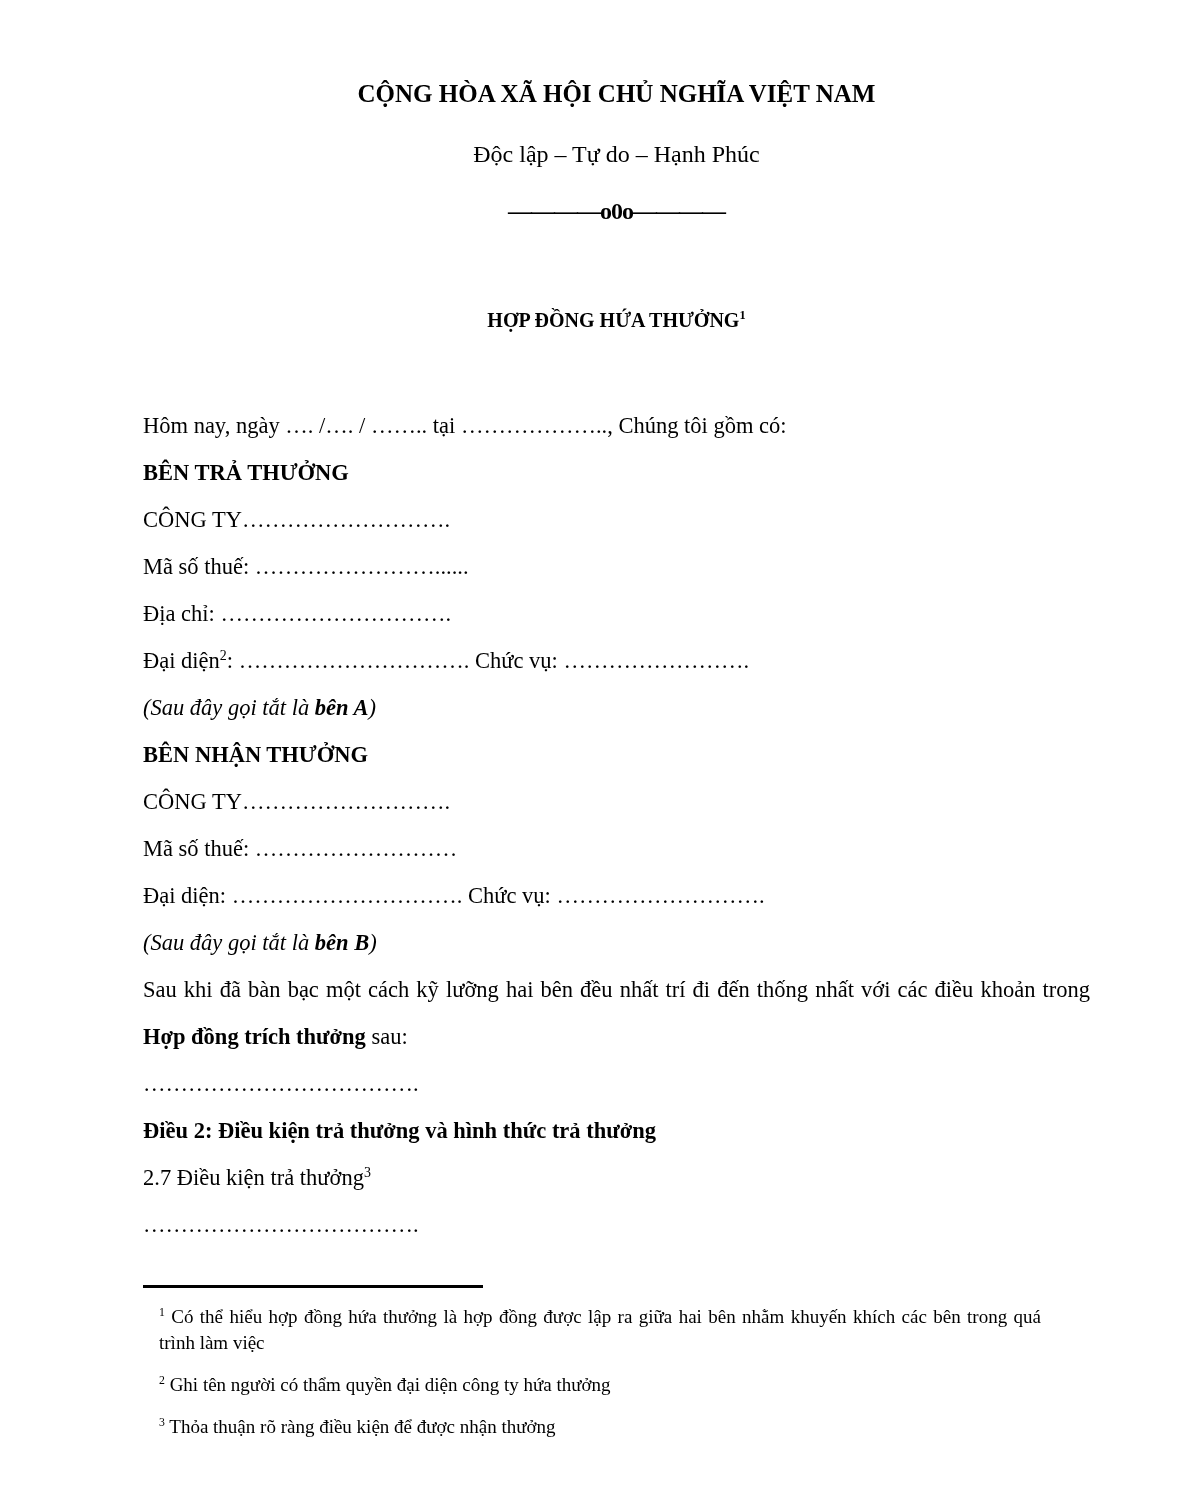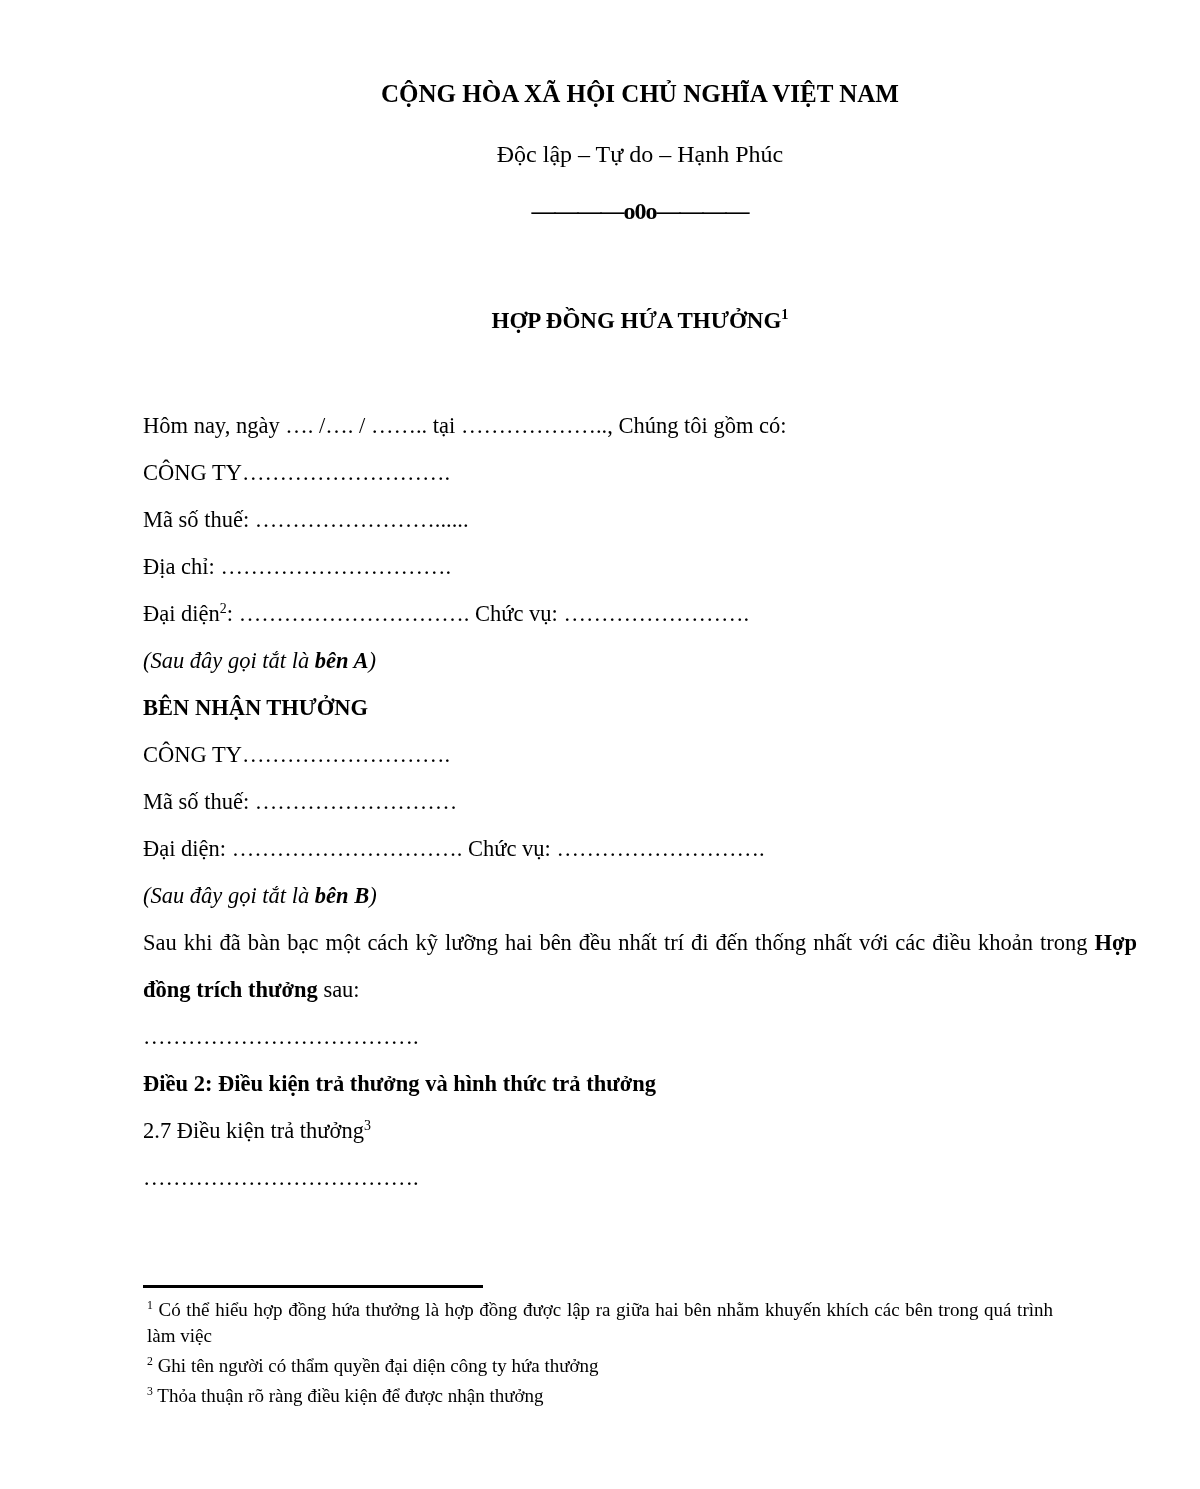--- a/index.html
+++ b/index.html
@@ -9,21 +9,21 @@
   }
   .page {
     position: relative;
     width: 1200px;
     height: 1489px;
     box-sizing: border-box;
     background: #ffffff;
     color: #000000;
     font-family: "Liberation Serif", "DejaVu Serif", serif;
     font-size: 22.5px;
-    padding: 70px 63px 0 143px;
+    padding: 70px 110px 0 143px;
     overflow: hidden;
   }
   .page p {
     margin: 0;
     line-height: 47px;
   }
   .center { text-align: center; }
   .bold { font-weight: bold; }
   .italic { font-style: italic; }
   .justify { text-align: justify; }
@@ -41,21 +41,21 @@
   }
   .divider {
     font-weight: bold;
     font-size: 24px;
     line-height: 30px;
     margin-top: 10px !important;
     letter-spacing: -1px;
   }
   .doc-title {
     font-weight: bold;
-    font-size: 23px;
+    font-size: 20px;
     line-height: 34px;
     margin-top: 62px !important;
   }
   .intro {
     margin-top: 58px !important;
   }
   sup {
     font-size: 0.62em;
     vertical-align: super;
     line-height: 0;
@@ -68,38 +68,39 @@
   }
   .footnote-separator {
     width: 340px;
     height: 3px;
     background: #000000;
     margin-bottom: 9px;
   }
   .footnotes p {
     font-size: 19px;
     line-height: 26px;
-    margin: 4px;
+    margin: 16px;
   }
 </style>
 </head>
 <body>
 
 <div class="page">
 
   <p class="center national-title">CỘNG HÒA XÃ HỘI CHỦ NGHĨA VIỆT NAM</p>
 
   <p class="center motto">Độc lập – Tự do – Hạnh Phúc</p>
 
   <p class="center divider">————o0o————</p>
 
   <p class="center doc-title"><span>HỢP ĐỒNG HỨA THƯỞNG</span><sup>1</sup></p>
 
   <p class="intro">Hôm nay, ngày …. /…. / …….. tại ……………….., Chúng tôi gồm có:</p>
 
+  <p class="bold">BÊN TRẢ THƯỞNG</p>
 
   <p>CÔNG TY……………………….</p>
 
   <p>Mã số thuế: ……………………......</p>
 
   <p>Địa chỉ: ………………………….</p>
 
   <p><span>Đại diện</span><sup>2</sup><span>: …………………………. Chức vụ: …………………….</span></p>
 
   <p class="italic"><span>(Sau đây gọi tắt là </span><b>bên A</b><span>)</span></p>

